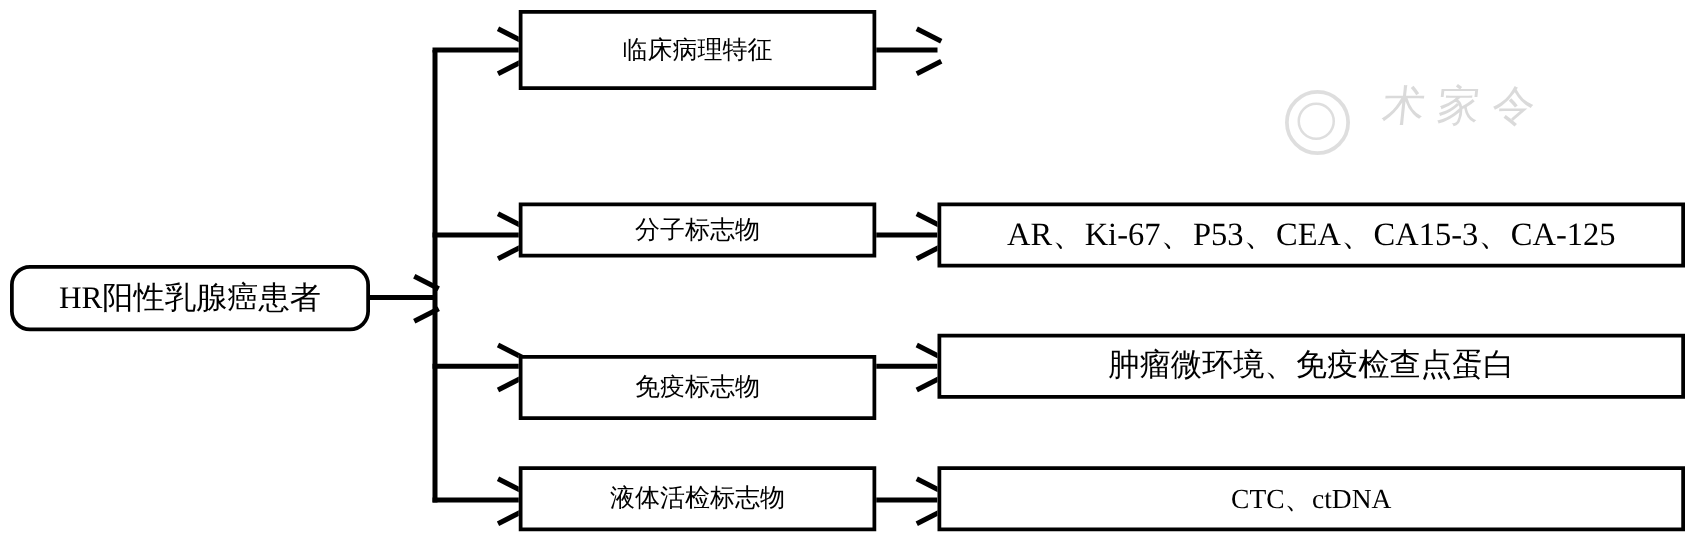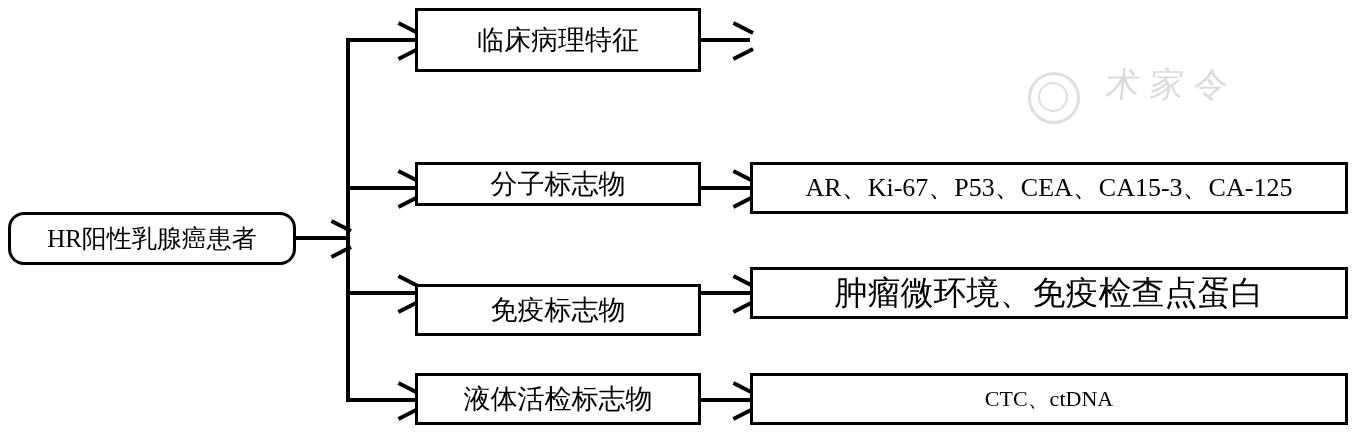--- a/index.html
+++ b/index.html
@@ -44,32 +44,32 @@
     width: 288px;
     height: 53px;
     font-size: 25px;
     border-radius: 16px;
   }
 
   
   .mid-box {
     left: 415px;
     width: 286px;
-    font-size: 27px;
+    font-size: 20px;
   }
   #node-cat-0 { top: 8px;   height: 64px; }
   #node-cat-1 { top: 162px; height: 44px; }
   #node-cat-2 { top: 284px; height: 52px; font-family: Liberation Serif, serif; }
   #node-cat-3 { top: 373px; height: 52px; }
 
   
   .right-box {
     left: 750px;
     width: 598px;
-    font-size: 33px;
+    font-size: 25px;
   }
   #node-det-0 { top: 8px;   height: 101px; font-size: 26px; }
   #node-det-1 { top: 162px; height: 52px;  font-size: 26px; }
   #node-det-2 { top: 267px; height: 52px; }
   #node-det-3 { top: 373px; height: 52px; font-size: 22px; }
 
   
   .line {
     position: absolute;
     background: #000000;

